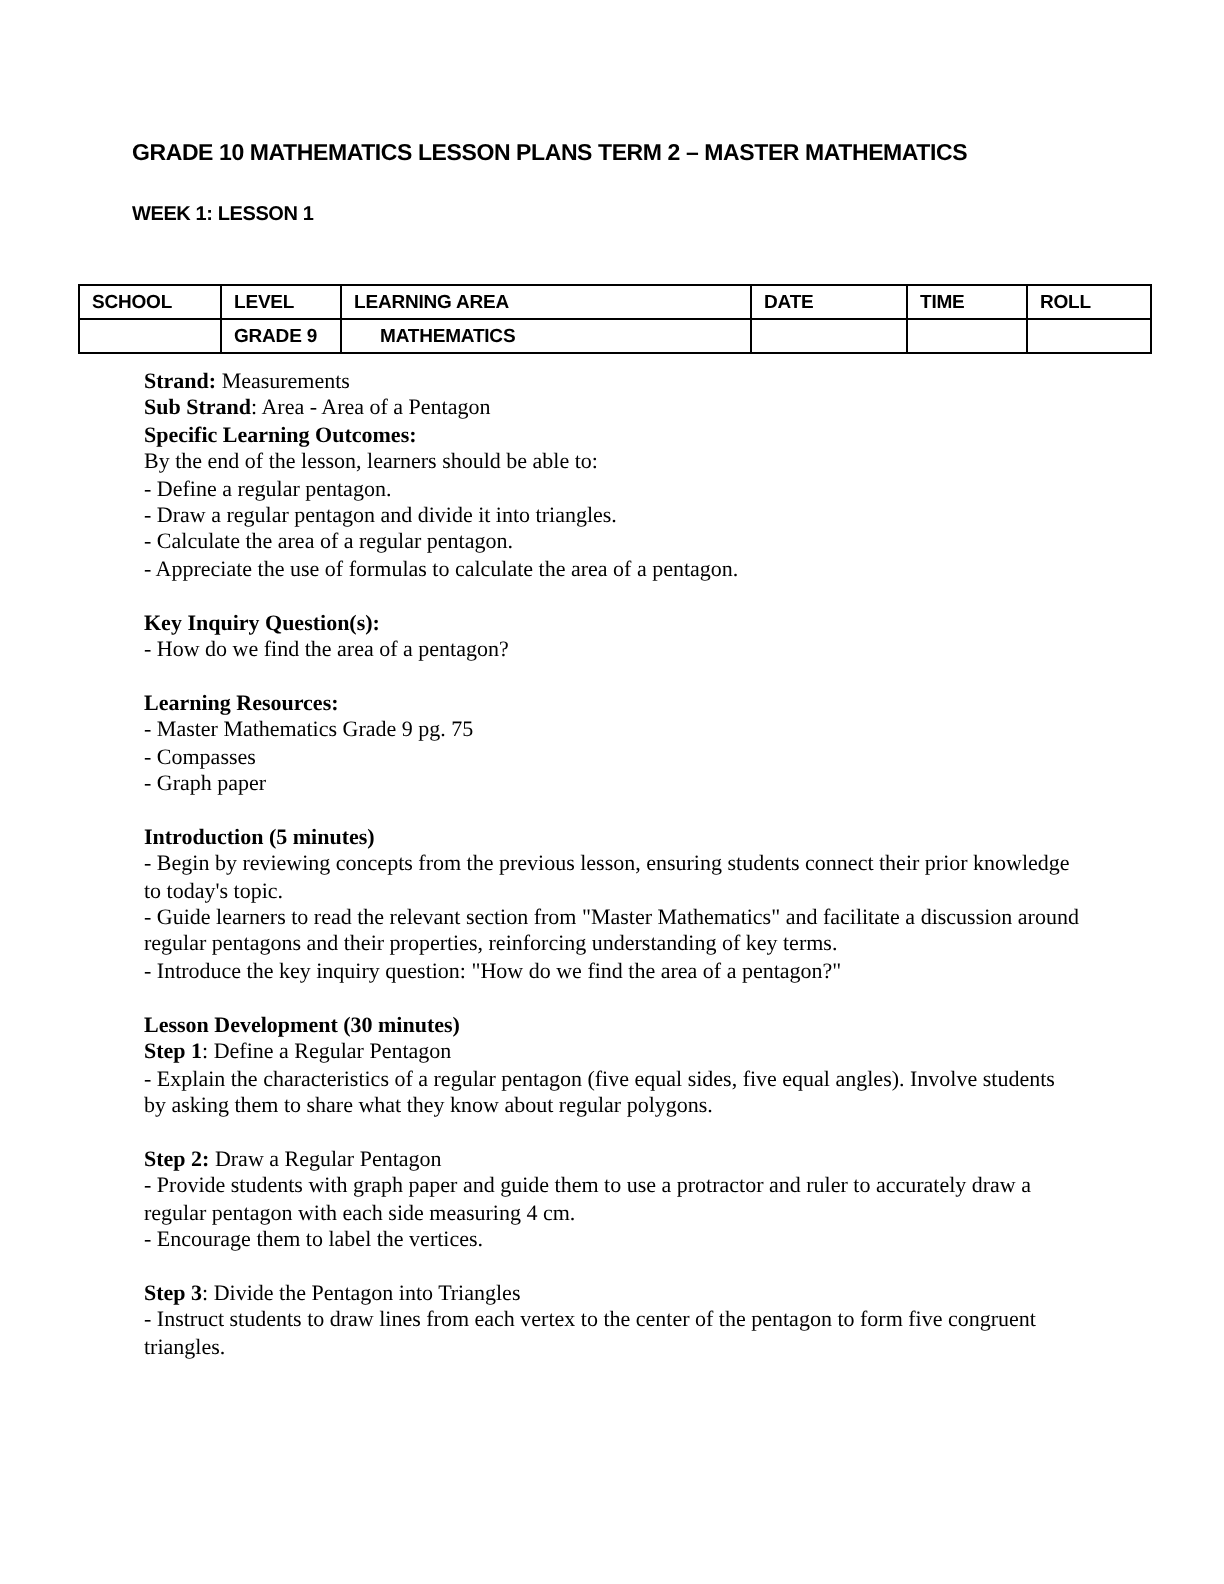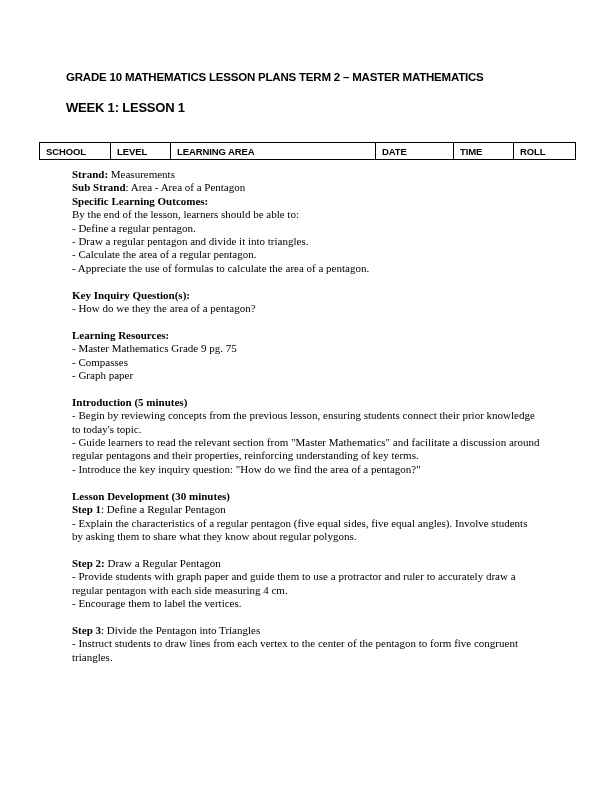--- a/index.html
+++ b/index.html
@@ -18,21 +18,21 @@
     margin-left: 66px;
     font-family: "Liberation Sans", sans-serif;
     font-weight: bold;
   }
   .doc-title {
     font-size: 11.5px;
     letter-spacing: -0.2px;
     line-height: 12px;
   }
   .doc-subtitle {
-    font-size: 13px;
+    font-size: 10px;
     letter-spacing: -0.2px;
     line-height: 12px;
     margin-top: 19px;
   }
   table.info-table {
     margin: 28px 0 0 39px;
     width: 536px;
     border-collapse: collapse;
     table-layout: fixed;
     font-family: "Liberation Sans", sans-serif;
@@ -81,37 +81,45 @@
     </colgroup>
     <tbody>
       <tr class="tr-head">
           <th>SCHOOL</th>
           <th>LEVEL</th>
           <th>LEARNING AREA</th>
           <th>DATE</th>
           <th>TIME</th>
           <th>ROLL</th>
         </tr>
+      <tr class="tr-data">
+          <td></td>
+          <td>GRADE 9</td>
+          <td>MATHEMATICS</td>
+          <td></td>
+          <td></td>
+          <td></td>
+        </tr>
     </tbody>
   </table>
 
   <div class="doc-body">
       <div class="block">
         <p class="line"><b>Strand:</b><span> Measurements</span></p>
         <p class="line"><b>Sub Strand</b><span>: Area - Area of a Pentagon</span></p>
         <p class="line"><b>Specific Learning Outcomes:</b></p>
         <p class="line"><span>By the end of the lesson, learners should be able to:</span></p>
         <p class="line"><span>- Define a regular pentagon.</span></p>
         <p class="line"><span>- Draw a regular pentagon and divide it into triangles.</span></p>
         <p class="line"><span>- Calculate the area of a regular pentagon.</span></p>
         <p class="line"><span>- Appreciate the use of formulas to calculate the area of a pentagon.</span></p>
       </div>
       <div class="block">
         <p class="line"><b>Key Inquiry Question(s):</b></p>
-        <p class="line"><span>- How do we they the area of a pentagon?</span></p>
+        <p class="line"><span>- How do we find the area of a pentagon?</span></p>
       </div>
       <div class="block">
         <p class="line"><b>Learning Resources:</b></p>
         <p class="line"><span>- Master Mathematics Grade 9 pg. 75</span></p>
         <p class="line"><span>- Compasses</span></p>
         <p class="line"><span>- Graph paper</span></p>
       </div>
       <div class="block">
         <p class="line"><b>Introduction (5 minutes)</b></p>
         <p class="line"><span>- Begin by reviewing concepts from the previous lesson, ensuring students connect their prior knowledge to today's topic.</span></p>

